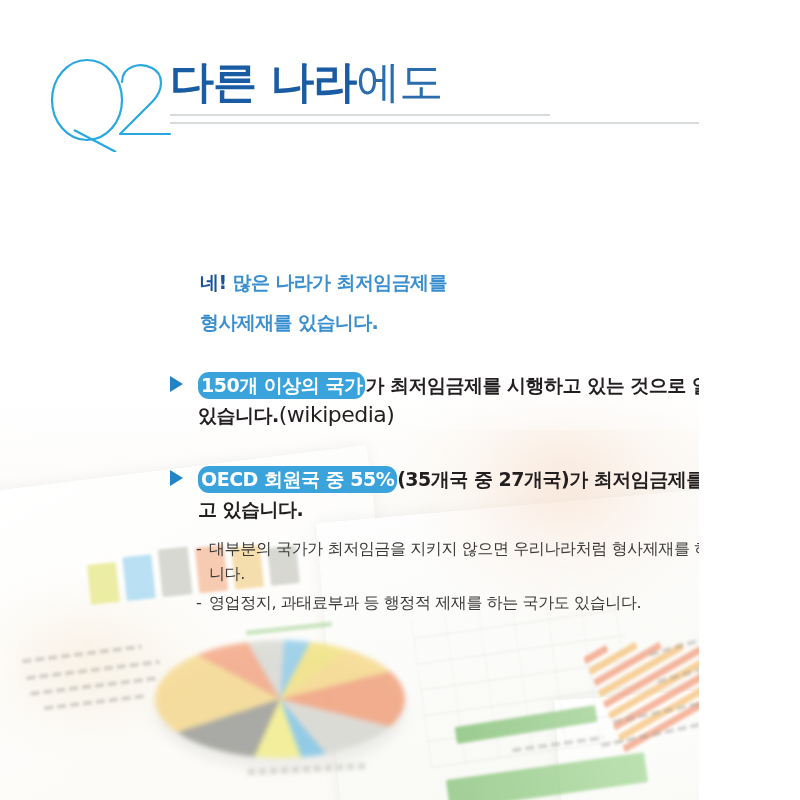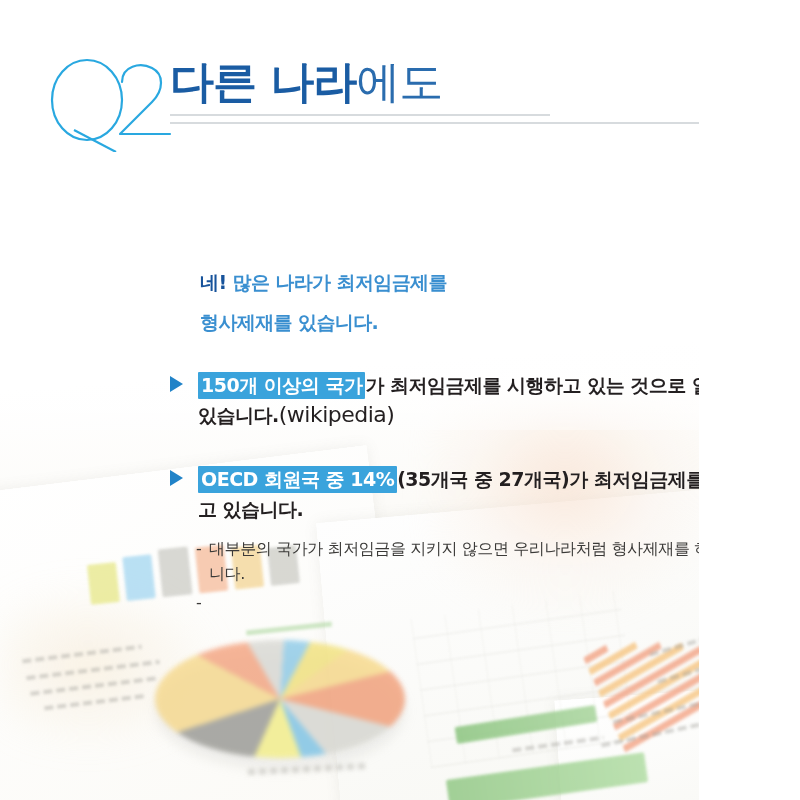--- a/index.html
+++ b/index.html
@@ -322,21 +322,21 @@
     line-height: 30px;
     color: #231f20;
     font-weight: 700;
     letter-spacing: -0.5px;
   }
   .hl {
     background: #3aa3dc;
     color: #ffffff;
     font-weight: 800;
     padding: 2px 3px 3px 3px;
-    border-radius: 1px;
+    border-radius: 11px;
     box-decoration-break: clone;
     -webkit-box-decoration-break: clone;
   }
   .src {
     font-weight: 400;
     font-size: 22px;
   }
 
   
   .subs {
@@ -448,29 +448,30 @@
       <div class="bullet">
         <span class="tri"></span>
         <div class="btext">
           <span class="hl">150개 이상의 국가</span><span>가 최저임금제를 시행하고 있는 것으로 알려져 있습니다.</span><span class="src">(wikipedia)</span>
         </div>
       </div>
 
       <div class="bullet bullet-2">
         <span class="tri"></span>
         <div class="btext">
-          <span class="hl">OECD 회원국 중 14%</span><span>(35개국 중 27개국)가 최저임금제를 시행하고 있습니다.</span>
+          <span class="hl">OECD 회원국 중 55%</span><span>(35개국 중 27개국)가 최저임금제를 시행하고 있습니다.</span>
         </div>
       </div>
     </div>
 
     <div class="subs">
       <div class="sub">
         <span class="dash">-</span>
         <span>대부분의 국가가 최저임금을 지키지 않으면 우리나라처럼 형사제재를 하고 있습니다.</span>
       </div>
       <div class="sub">
         <span class="dash">-</span>
+        <span>영업정지, 과태료부과 등 행정적 제재를 하는 국가도 있습니다.</span>
       </div>
     </div>
 
   </div>
 </div>
 
 </body></html>

